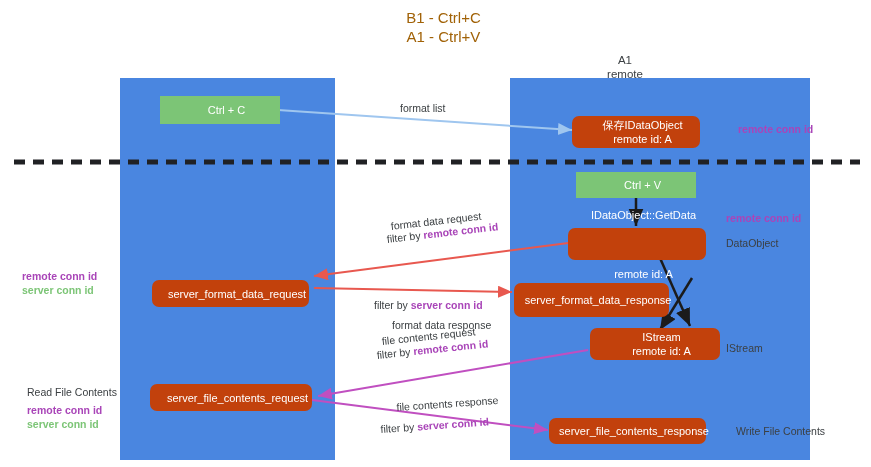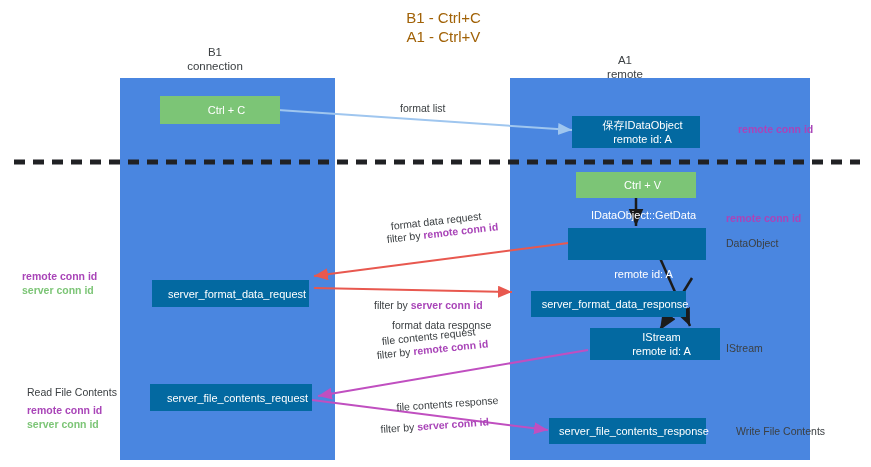--- a/index.html
+++ b/index.html
@@ -60,21 +60,21 @@
     flex-direction: column;
     align-items: center;
     justify-content: center;
     color: #ffffff;
     font-size: 11px;
     line-height: 14px;
     text-align: center;
     padding-left: 13px;
   }
   .box-green { background: #7cc576; }
-  .box-orange { background: #0369a1; }
+  .box-orange { background: #c2410c; border-radius: 7px; }
 
   .ann {
     position: absolute;
     font-size: 10.5px;
     color: #3c4043;
     line-height: 14px;
     white-space: nowrap;
   }
   .ann-purple { color: #a945b8; font-weight: bold; }
   .ann-rot {
@@ -96,24 +96,20 @@
 <div id="canvas">
 
   <div class="lane lane-b1"></div>
   <div class="lane lane-a1"></div>
 
   <div class="title">
     <div>B1 - Ctrl+C</div>
     <div>A1 - Ctrl+V</div>
   </div>
 
-  <div class="lane-label lane-label-b1">
-    <div>B1</div>
-    <div>connection</div>
-  </div>
   <div class="lane-label lane-label-a1">
     <div>A1</div>
     <div>remote</div>
   </div>
 
   <svg class="svg-layer" viewBox="0 0 871 467">
     <defs>
       <marker id="ar-blue" markerWidth="8" markerHeight="8" refX="7" refY="3" orient="auto">
         <path d="M0,0 L7,3 L0,6 z" fill="#9fc6ef"></path>
       </marker>
@@ -162,21 +158,21 @@
 
   <div class="box box-orange" style="left:568px; top:228px; width:138px; height:32px;gap:45px;">
     <div>IDataObject::GetData</div>
     <div>remote id: A</div>
   </div>
 
   <div class="box box-orange" style="left:152px; top:268px; width:157px; height:27px;margin-top:12px;">
     <div>server_format_data_request</div>
   </div>
 
-  <div class="box box-orange" style="left:514px; top:291px; width:155px; height:26px;margin-left:17px;">
+  <div class="box box-orange" style="left:514px; top:283px; width:155px; height:34px;">
     <div>server_format_data_response</div>
   </div>
 
   <div class="box box-orange" style="left:590px; top:328px; width:130px; height:32px;">
     <div>IStream</div>
     <div>remote id: A</div>
   </div>
 
   <div class="box box-orange" style="left:549px; top:418px; width:157px; height:26px;">
     <div>server_file_contents_response</div>

